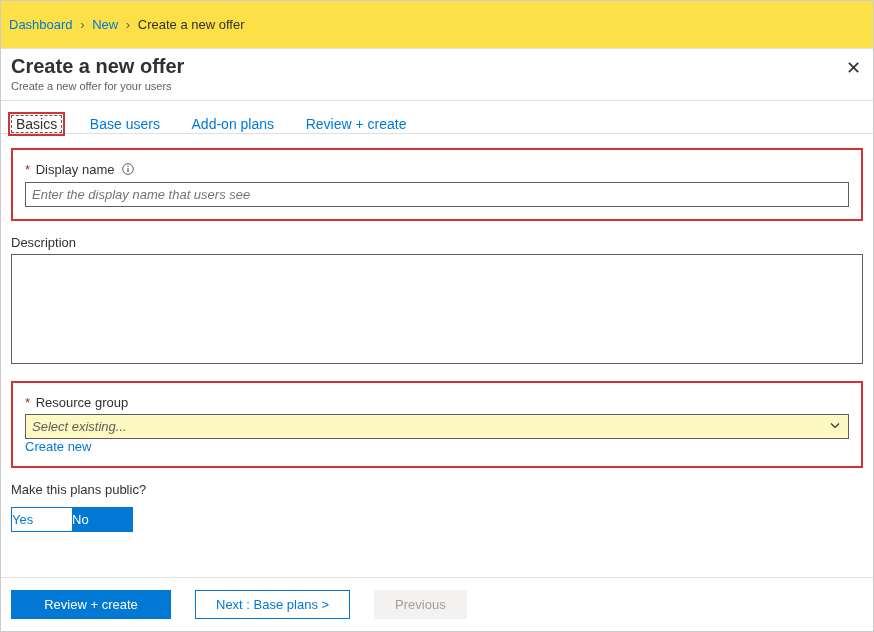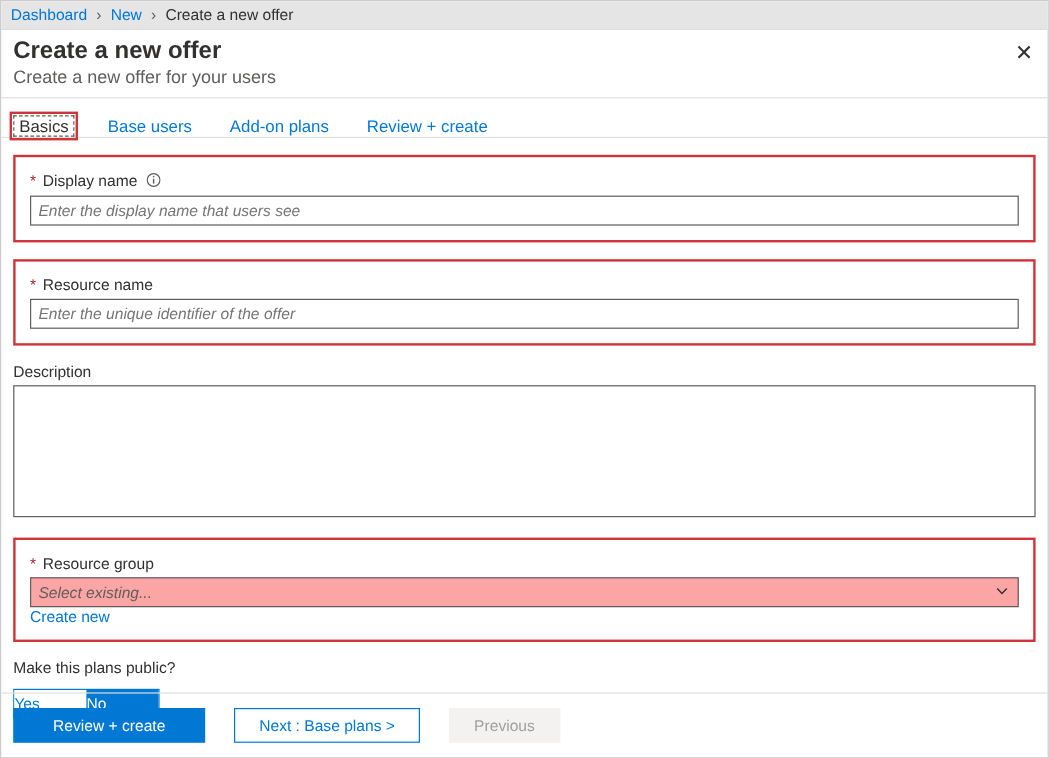--- a/index.html
+++ b/index.html
@@ -1,36 +1,36 @@
 <!DOCTYPE html>
 <html><head>
 <meta charset="utf-8">
 <style>
 * { box-sizing: border-box; margin: 0; padding: 0; }
 body { font-family: "Segoe UI", Arial, sans-serif; font-size: 13px; color: #323130; background: #fff; width: 874px; height: 632px; position: relative; border: 1px solid #ccc; }
-.breadcrumb-bar { background: #e5e5e5; border-bottom: 1px solid #e1dfdd; padding: 4px 8px; font-size: 13px; }
+.breadcrumb-bar { background: #fde047; border-bottom: 1px solid #e1dfdd; padding: 16px 8px; font-size: 13px; }
 .breadcrumb-bar a { color: #0078d4; text-decoration: none; }
 .breadcrumb-bar .sep { color: #605e5c; margin: 0 4px; }
 .header { padding: 6px 10px 8px 10px; border-bottom: 1px solid #e1dfdd; position: relative; }
 .header h1 { font-size: 20px; font-weight: 600; }
-.header .subtitle { font-size: 15px; color: #605e5c; margin-top: 2px; }
+.header .subtitle { font-size: 11px; color: #605e5c; margin-top: 2px; }
 .close-btn { position: absolute; right: 12px; top: 10px; font-size: 18px; color: #323130; cursor: pointer; background:none; border:none; line-height:1; }
 .tabs { padding: 14px 10px 0 10px; border-bottom: 1px solid #e1dfdd; }
 .tab { display: inline-block; padding: 0 4px; margin-right: 20px; font-size: 14px; color: #0078d4; cursor: pointer; }
 .tab.active { color: #323130; border: 1px dashed #605e5c; outline: 2px solid #d13438; outline-offset: 1px; }
 .form-area { padding: 14px 10px 10px 10px; }
 .field-group { margin-bottom: 14px; }
 .field-group.highlight { border: 2px solid #d13438; padding: 12px; }
 .label-row { font-size: 13px; color: #323130; margin-bottom: 4px; }
 .req { color: #a4262c; margin-right: 2px; }
 .info-icon { display:inline-block; vertical-align:middle; margin-left:4px; }
 .text-input { width: 100%; padding: 4px 6px; border: 1px solid #605e5c; font-size: 13px; font-style: italic; color: #b91c1c; }
 .textarea { width: 100%; height: 110px; border: 1px solid #605e5c; font-size: 13px; padding: 4px; resize: none; }
 .select-wrap { position: relative; }
-.select { width: 100%; padding: 4px 6px; border: 1px solid #605e5c; font-size: 13px; font-style: italic; color: #605e5c; background:#fca5a5; cursor:pointer; }
+.select { width: 100%; padding: 4px 6px; border: 1px solid #605e5c; font-size: 13px; font-style: italic; color: #605e5c; background:#fef9c3; cursor:pointer; }
 .select .chev { position:absolute; right:8px; top:50%; transform:translateY(-50%); }
 .link { color: #0078d4; font-size: 13px; cursor: pointer; text-decoration:none; }
 .toggle-row { margin-top: 6px; }
 .toggle-group { display: inline-flex; border: 1px solid #0078d4; margin-top: 6px; }
 .toggle-btn { width: 60px; text-align: left; padding: 4px 0; font-size: 13px; cursor: pointer; }
 .toggle-btn.yes { background: #fff; color: #0078d4; }
 .toggle-btn.no { background: #0078d4; color: #fff; }
 .footer { position: absolute; bottom: 0; left: 0; right: 0; border-top: 1px solid #e1dfdd; padding: 12px 10px; display: flex; gap: 24px; align-items: center; }
 .btn { padding: 6px 20px; font-size: 13px; cursor: pointer; border: 1px solid transparent; }
 .btn.primary { background: #0078d4; color: #fff; min-width:160px; }
@@ -73,27 +73,20 @@
         <svg width="12" height="12" viewBox="0 0 12 12">
             <circle cx="6" cy="6" r="5.3" fill="none" stroke="#605e5c" stroke-width="1"></circle>
             <rect x="5.4" y="5" width="1.2" height="4" fill="#605e5c"></rect>
             <rect x="5.4" y="2.6" width="1.2" height="1.2" fill="#605e5c"></rect>
           </svg>
       </span>
     </div>
     <input class="text-input" placeholder="Enter the display name that users see" style="">
   </div>
 
-  <div class="field-group highlight">
-    <div class="label-row">
-      <span class="req">*</span>
-      <span>Resource name</span>
-    </div>
-    <input class="text-input" placeholder="Enter the unique identifier of the offer" style="">
-  </div>
 
   <div class="field-group">
     <div class="label-row">Description</div>
     <textarea class="textarea" style=""></textarea>
   </div>
 
   <div class="field-group highlight">
     <div class="label-row">
       <span class="req">*</span>
       <span>Resource group</span>

